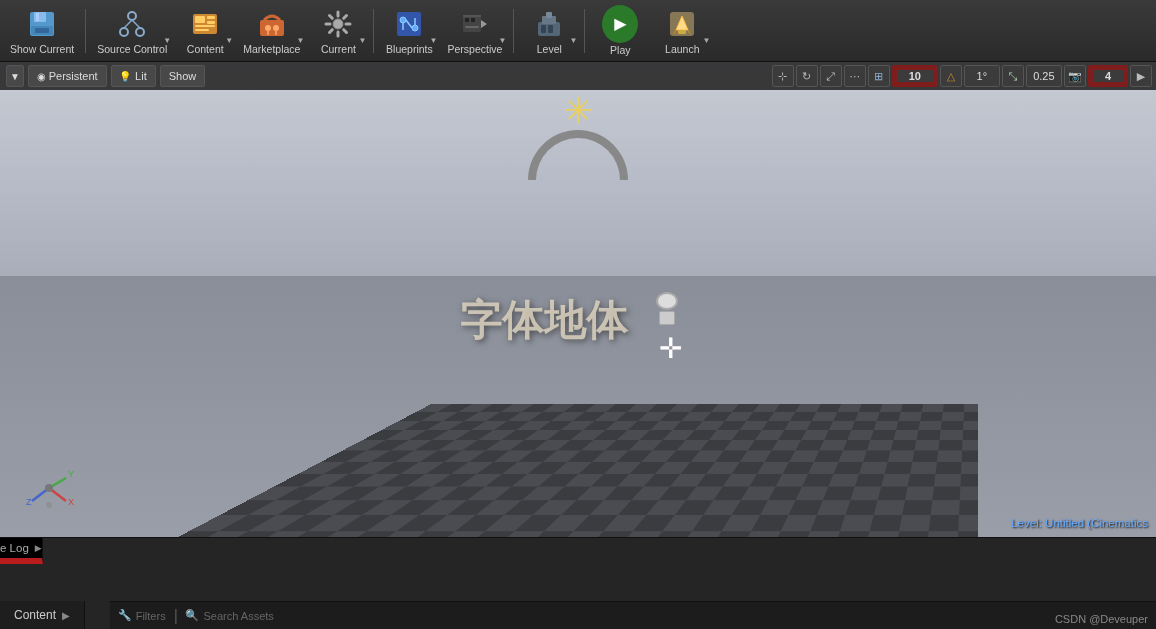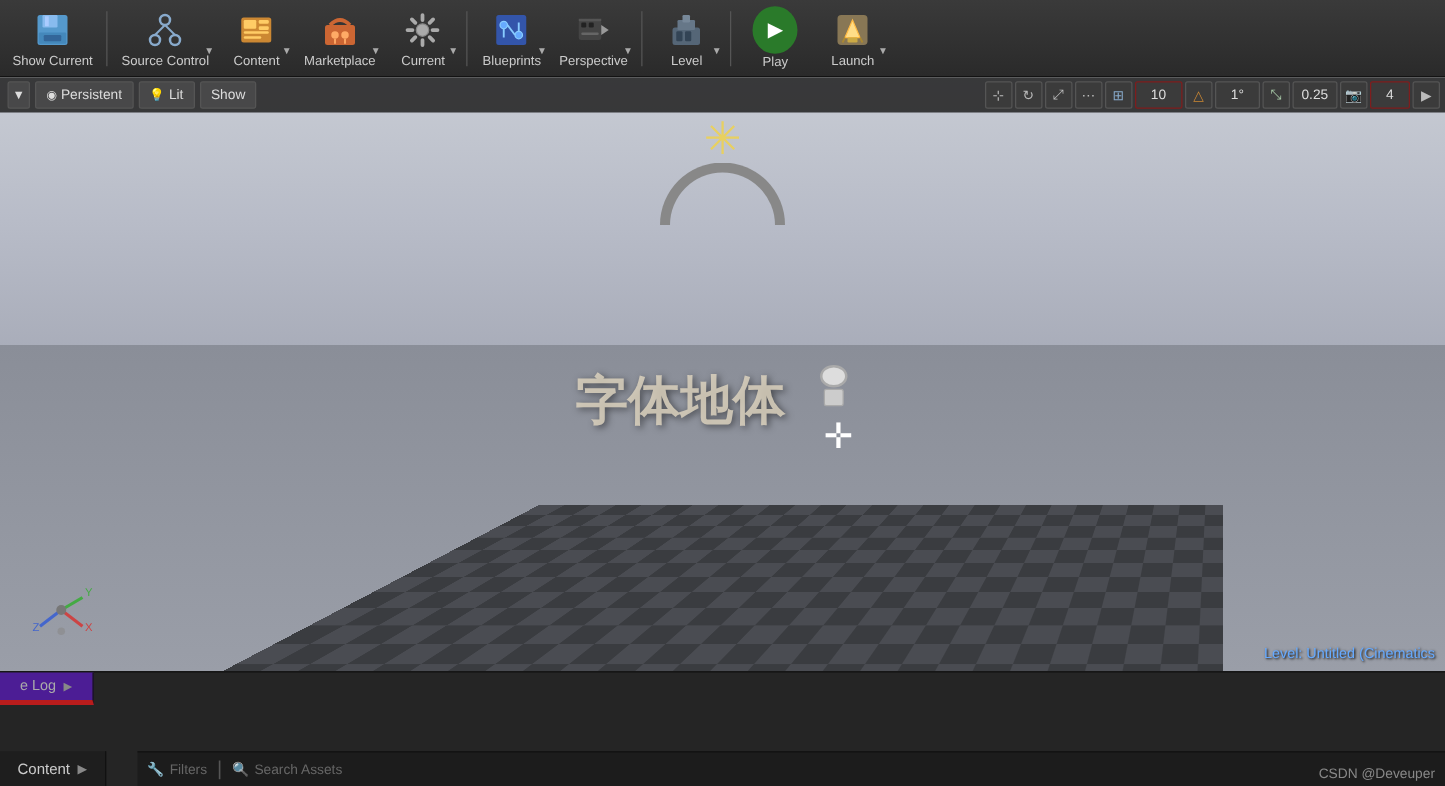--- a/index.html
+++ b/index.html
@@ -110,28 +110,29 @@
       justify-content: center;
       cursor: pointer;
       color: #bbb;
       font-size: 11px;
     }
     .vp-num-btn {
       height: 22px;
       min-width: 28px;
       padding: 0 12px;
       background: rgba(60,60,60,0.8);
-      border: 1px solid #7f1d1d;
+      border: 5px solid #7f1d1d;
       border-radius: 2px;
       display: flex;
       align-items: center;
       justify-content: center;
       cursor: pointer;
       color: #ddd;
       font-size: 11px;
+      font-weight: bold;
     }
     .vp-num-input {
       height: 22px;
       min-width: 36px;
       padding: 0 4px;
       background: rgba(60,60,60,0.8);
       border: 1px solid #555;
       border-radius: 2px;
       display: flex;
       align-items: center;
@@ -281,24 +282,24 @@
       position: relative;
     }
 
     
     #output-log-tab {
       position: absolute;
       top: 0; left: 0;
       height: 26px;
       display: flex;
       align-items: center;
-      padding: 0 16px;
-      background: #4c1d95;
+      padding: 0 0;
+      background: #000000;
       border-right: 1px solid #111;
-      border-bottom: 4px solid #b91c1c;
+      border-bottom: 6px solid #b91c1c;
       color: #aaa;
       font-size: 11.5px;
       gap: 6px;
     }
     .tab-arrow { font-size: 9px; color: #888; }
 
     
     #content-tab-area {
       position: absolute;
       bottom: 0; left: 0;

